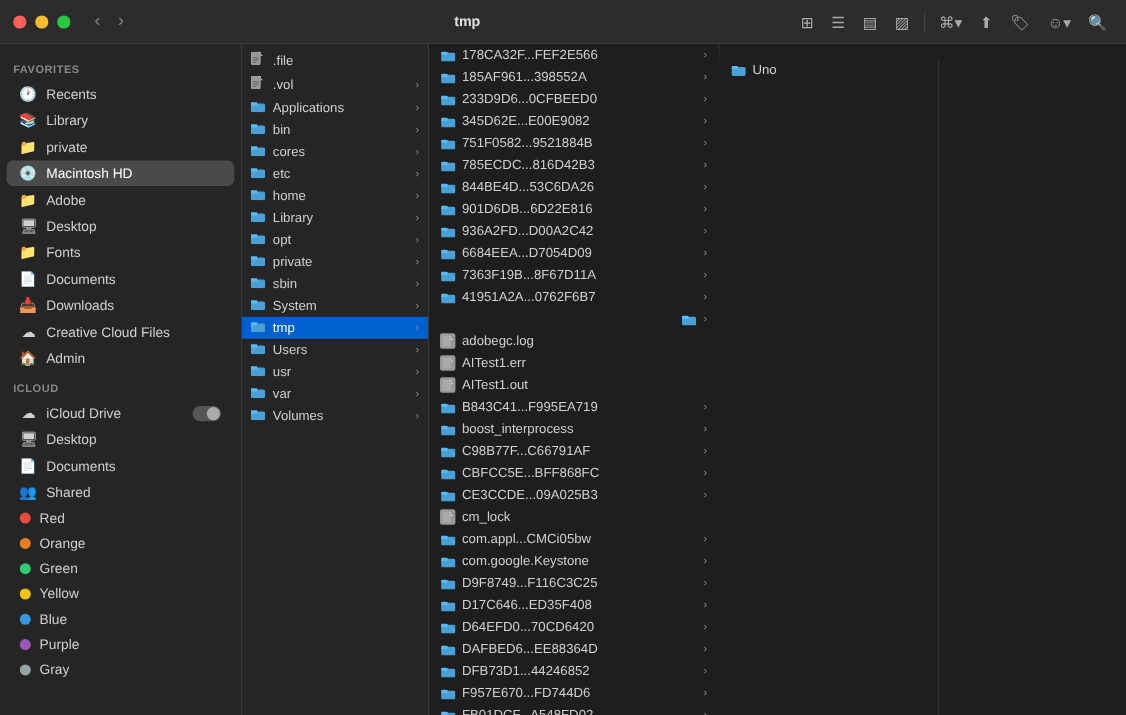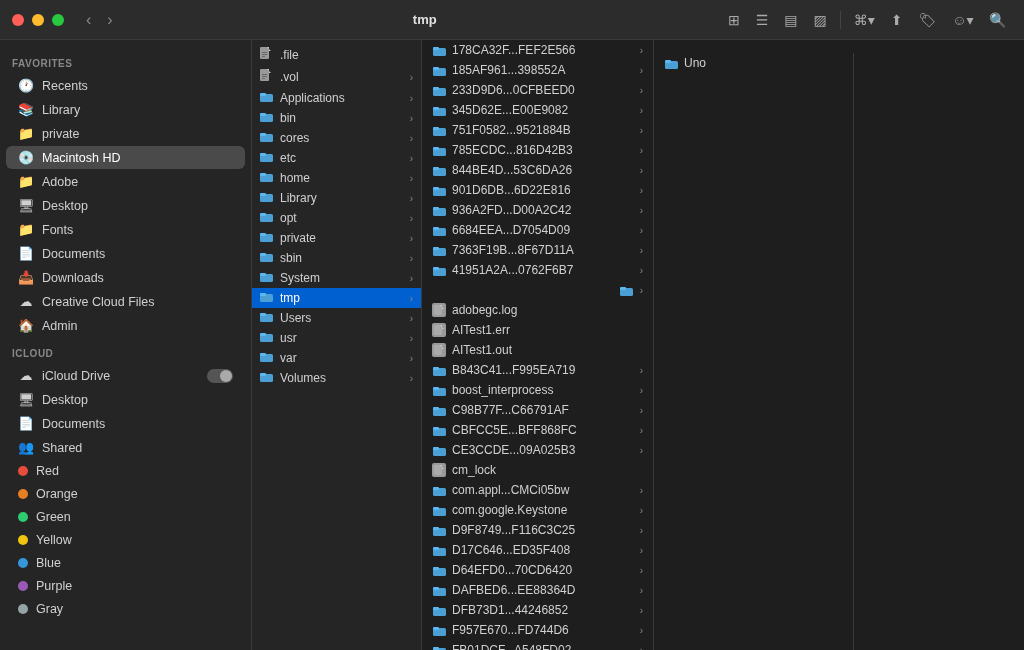--- a/index.html
+++ b/index.html
@@ -85,21 +85,21 @@
 
     
     .main-content {
       display: flex;
       flex: 1;
       overflow: hidden;
     }
 
     
     .sidebar {
-      width: 252px;
+      width: 220px;
       background: #252525;
       border-right: 1px solid #3a3a3a;
       overflow-y: auto;
       flex-shrink: 0;
       padding: 8px 0;
     }
     .sidebar::-webkit-scrollbar { width: 6px; }
     .sidebar::-webkit-scrollbar-thumb { background: #555; border-radius: 3px; }
 
     .sidebar-section-label {

